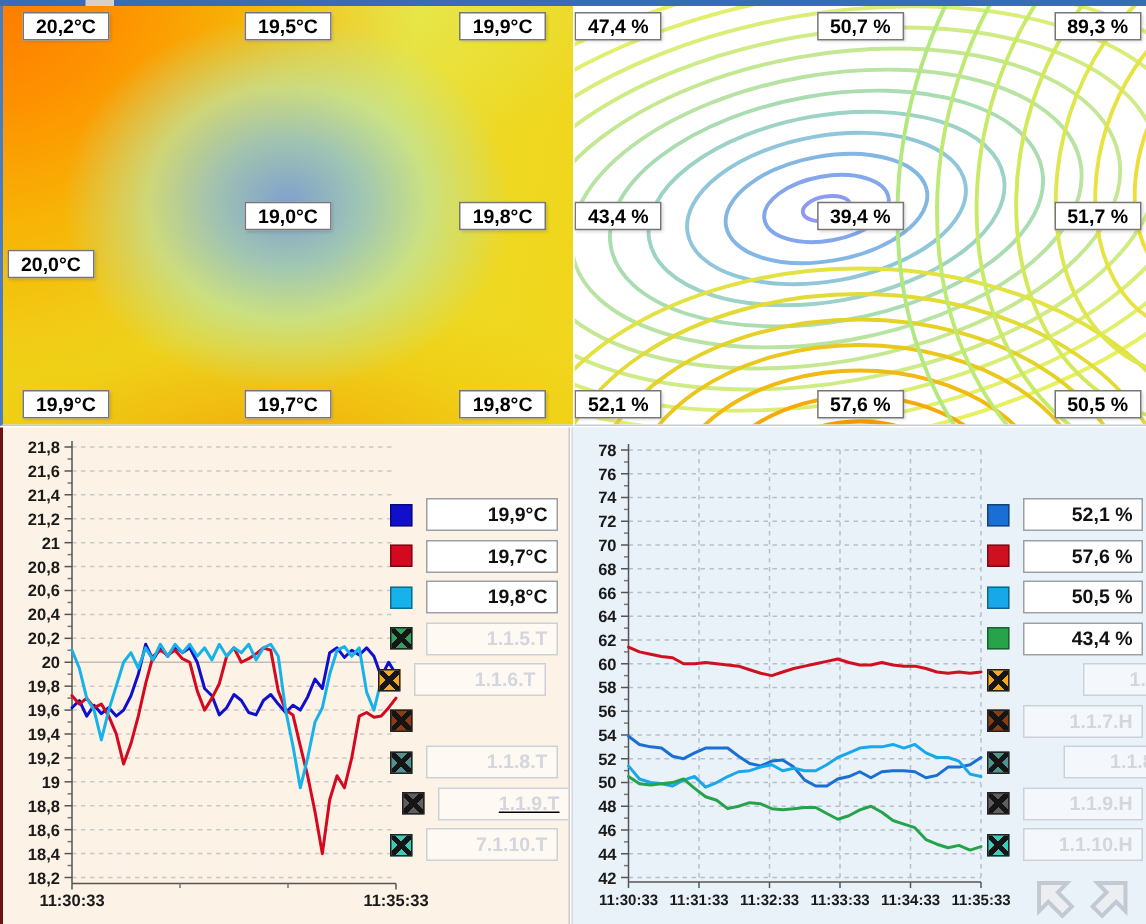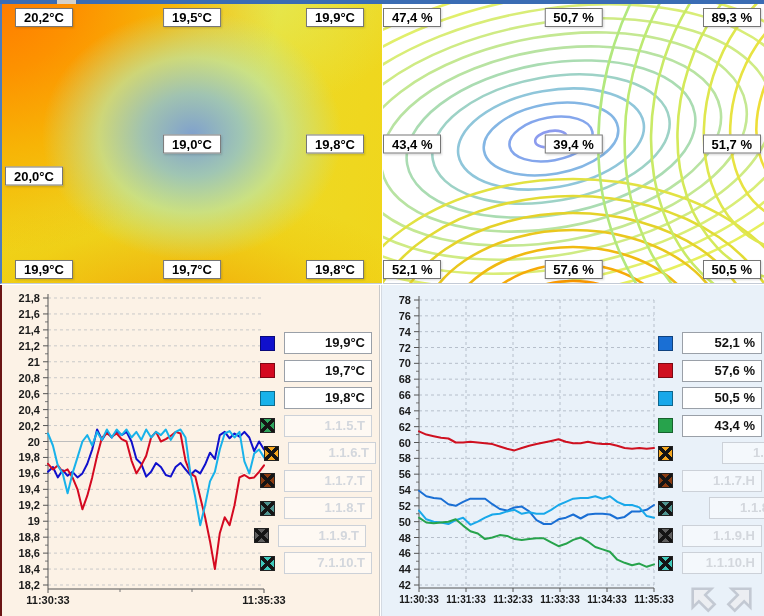--- a/index.html
+++ b/index.html
@@ -205,33 +205,32 @@
           <div class="lg-box" style="width: 80px;">19,7°C</div>
         </div>
         <div class="legend-row" style="left: 258px; top: 102px;">
           <div class="swatch" style="background-color: rgb(24, 178, 234);"></div>
           <div class="lg-box" style="width: 80px;">19,8°C</div>
         </div>
         <div class="legend-row" style="left: 258px; top: 129.5px;">
           <div class="swatch x-mark" style="background-color: rgb(47, 163, 92);"></div>
           <div class="lg-box disabled" style="width: 80px;">1.1.5.T</div>
         </div>
-        <div class="legend-row" style="left: 262px; top: 157px;">
+        <div class="legend-row" style="left: 250px; top: 157px;">
           <div class="swatch x-mark" style="background-color: rgb(245, 167, 31);"></div>
           <div class="lg-box disabled" style="width: 80px;">1.1.6.T</div>
         </div>
         <div class="legend-row" style="left: 258px; top: 184.5px;">
           <div class="swatch x-mark" style="background-color: rgb(138, 60, 18);"></div>
-          <div class="lg-box disabled" style="width: 80px;">1.1.7.T</div>
         </div>
         <div class="legend-row" style="left: 258px; top: 212px;">
           <div class="swatch x-mark" style="background-color: rgb(79, 148, 144);"></div>
           <div class="lg-box disabled" style="width: 80px;">1.1.8.T</div>
         </div>
-        <div class="legend-row" style="left: 252px; top: 239.5px;">
+        <div class="legend-row" style="left: 266px; top: 239.5px; text-decoration: underline;">
           <div class="swatch x-mark" style="background-color: rgb(95, 95, 95);"></div>
           <div class="lg-box disabled" style="width: 80px;">1.1.9.T</div>
         </div>
         <div class="legend-row" style="left: 258px; top: 267px;">
           <div class="swatch x-mark" style="background-color: rgb(63, 201, 187);"></div>
           <div class="lg-box disabled" style="width: 80px;">7.1.10.T</div>
         </div>
       </div>
   </div>
 

